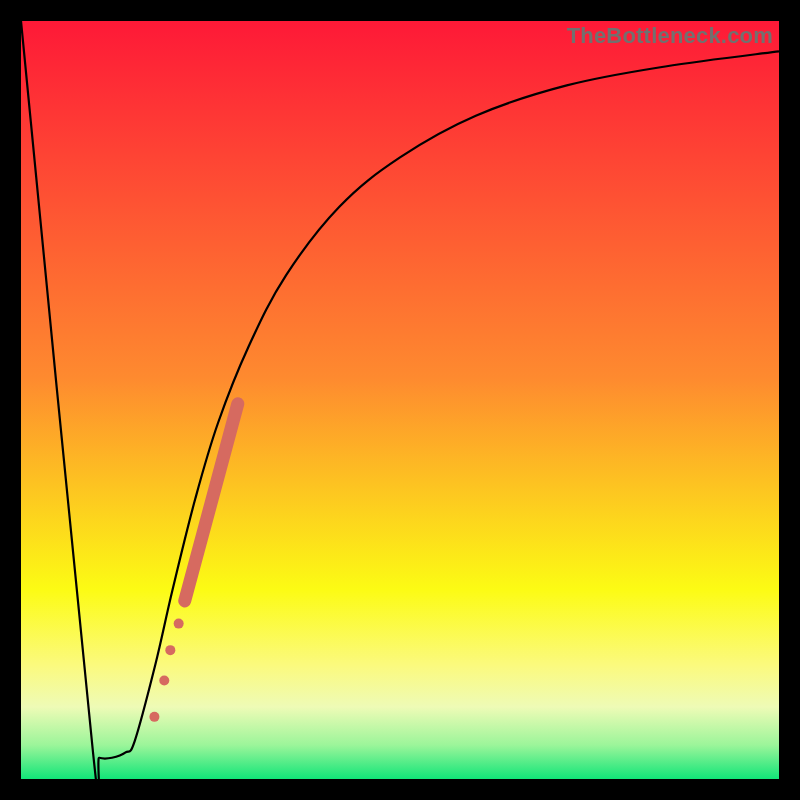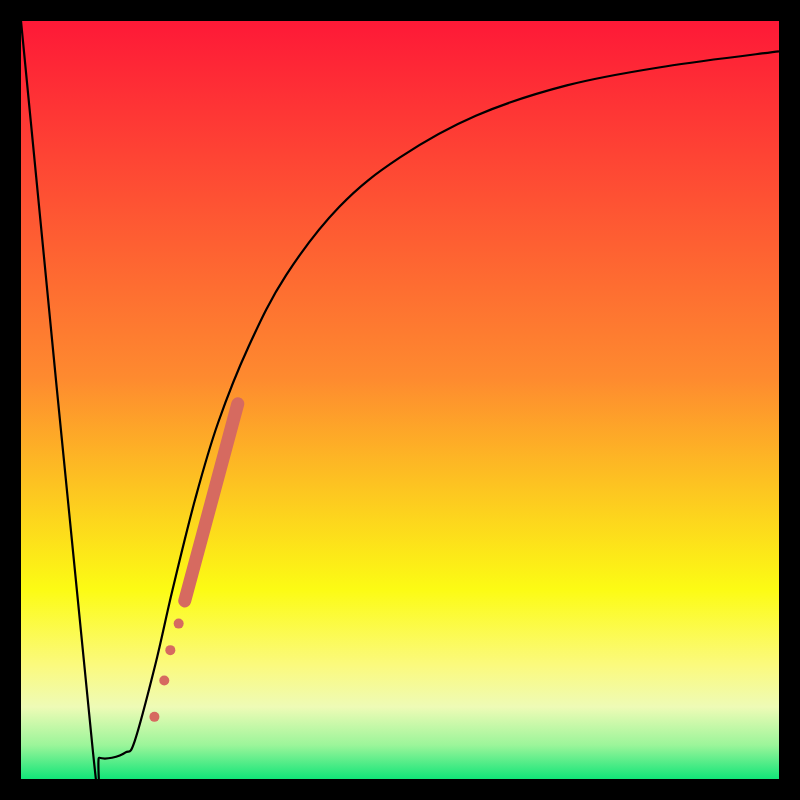--- a/index.html
+++ b/index.html
@@ -59,14 +59,15 @@
       <rect id="bg-rect" x="0" y="0" width="758" height="758" fill="url(#bg-grad)"></rect>
       <path id="curve-path" fill="none" stroke-width="2.2" stroke-linejoin="round" d="M 0,0 C 12.9618,131.6646 57.956680000000006,598.85032 72.01,731.47 C 86.06332,864.08968 74.66300000000001,735.82092 78.07400000000001,736.776 C 81.48500000000001,737.7310799999999 86.18459999999999,737.7310799999999 90.96,736.776 C 95.7354,735.82092 100.51080000000002,734.47168 104.60400000000001,731.47 C 108.69720000000001,728.4683200000001 108.37884000000001,735.7906 113.7,720.1 C 119.02116,704.4094 127.344,671.588 134.166,644.3 C 140.988,617.012 144.36867999999998,598.5168 151.6,568.5 C 158.83132,538.4832 166.1536,507.5568 174.34,477.54 C 182.5264,447.52320000000003 187.5292,429.028 197.08,401.74 C 206.63080000000002,374.452 215.12040000000002,352.54580000000004 227.4,325.94000000000005 C 239.6796,299.33420000000007 248.9272,279.17139999999995 265.3,253.92999999999995 C 281.6728,228.68859999999995 297.894,206.8582 318.36,185.71000000000004 C 338.826,164.56180000000006 354.4408,152.81280000000007 379,136.44000000000005 C 403.5592,120.06720000000004 424.7832,107.71180000000001 454.8,94.75 C 484.8168,81.78819999999999 511.65,73.29859999999995 545.76,64.42999999999995 C 579.87,55.56139999999995 606.0967999999999,51.6198 644.3,45.48000000000002 C 682.5032,39.34020000000004 737.534,33.04880000000004 758,30.32000000000005" stroke="#000000"></path>
       <line id="thick-seg" stroke-width="13" stroke-linecap="round" x1="163.728" y1="579.87" x2="216.788" y2="382.79" stroke="#d66a60"></line>
       <g id="dots">
           <circle cx="133.40800000000002" cy="695.844" r="5" fill="#d66a60"></circle>
           <circle cx="143.26199999999997" cy="659.46" r="5" fill="#d66a60"></circle>
           <circle cx="149.326" cy="629.14" r="5" fill="#d66a60"></circle>
           <circle cx="157.66400000000002" cy="602.61" r="5" fill="#d66a60"></circle>
         </g>
     </svg>
+    <div class="watermark">TheBottleneck.com</div>
   </div>
 </div>
 
 </body></html>

